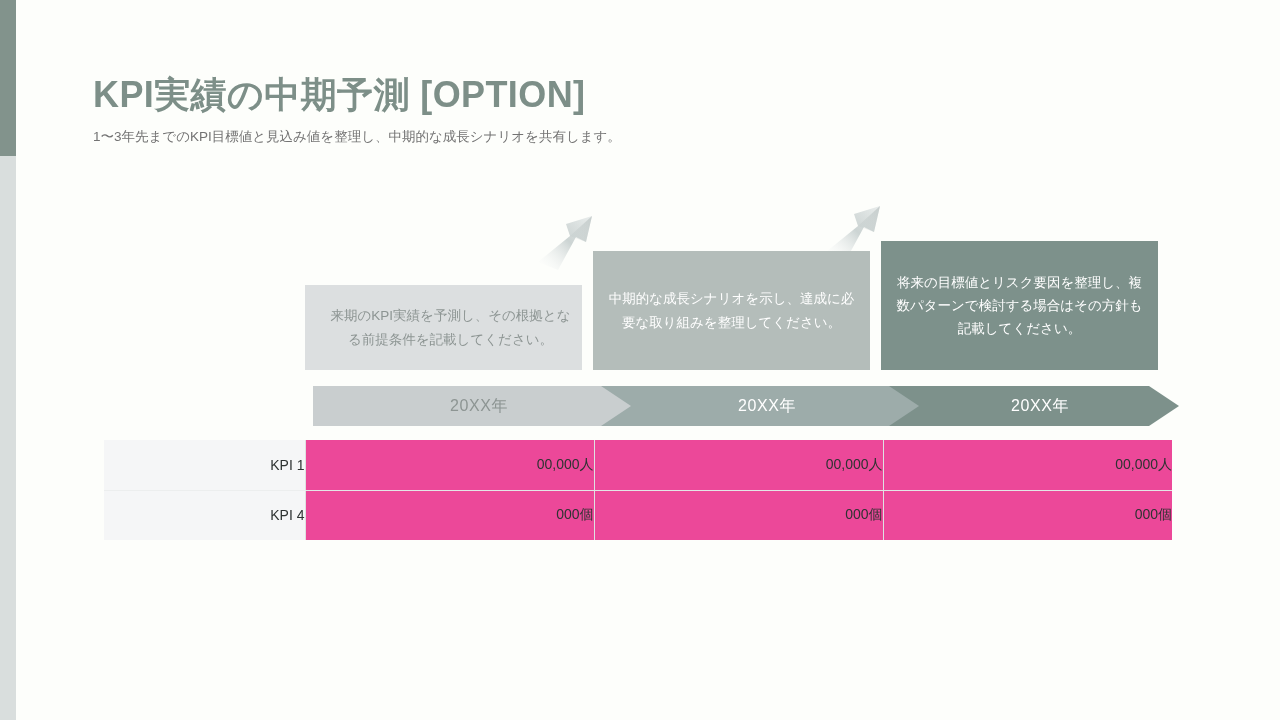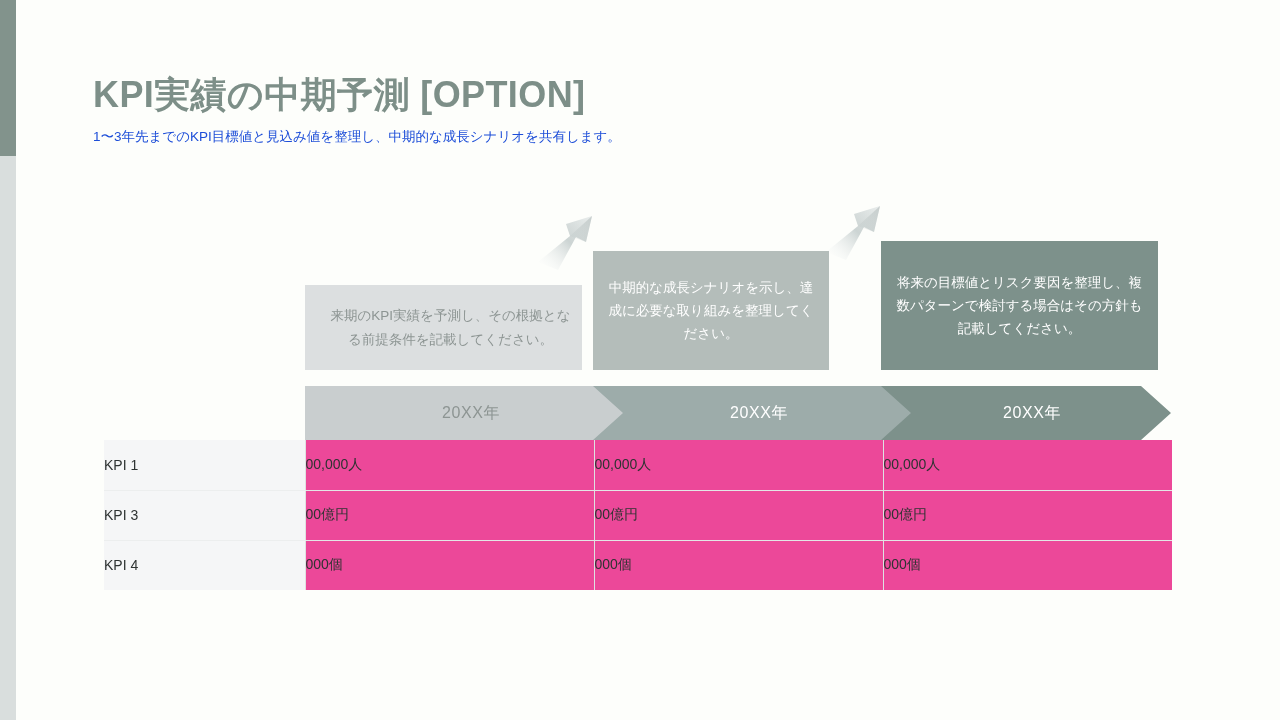--- a/index.html
+++ b/index.html
@@ -41,21 +41,21 @@
     font-size: 36px;
     font-weight: bold;
     color: #7d8f88;
     letter-spacing: 0.4px;
     line-height: 1.25;
     white-space: nowrap;
   }
   #page-subtitle {
     margin-top: 11px;
     font-size: 13.5px;
-    color: #1d4ed8;
+    color: #737373;
     line-height: 1.4;
     white-space: nowrap;
   }
 
   
   .note-box {
     position: absolute;
     display: flex;
     align-items: center;
     justify-content: center;
@@ -66,21 +66,21 @@
   }
   #note-box-1 {
     left: 305px; top: 285px;
     width: 277px; height: 85px;
     background: #dcdfe0;
     color: #8d9593;
     padding-left: 24px;
   }
   #note-box-2 {
     left: 593px; top: 251px;
-    width: 236px; height: 119px;
+    width: 277px; height: 119px;
     background: #b4bdba;
     color: #ffffff;
   }
   #note-box-3 {
     left: 881px; top: 241px;
     width: 277px; height: 129px;
     background: #7d918b;
     color: #ffffff;
   }
 
@@ -97,26 +97,27 @@
   #timeline-band {
     position: absolute;
     left: 305px;
     top: 386px;
     width: 866px;
     height: 42px;
   }
   .chev {
     position: absolute;
     top: 0;
-    height: 54px;
+    height: 40px;
     display: flex;
     align-items: center;
     justify-content: center;
     font-size: 16px;
     letter-spacing: 0.6px;
+    margin-left: 8px;
   }
   .chev-label { position: relative; left: 6px; }
   #chev-1 {
     left: 0; width: 320px;
     background: #c9cecf;
     color: #8d9593;
     clip-path: polygon(0 0, 290px 0, 320px 50%, 290px 100%, 0 100%);
   }
   #chev-2 {
     left: 288px; width: 320px;
@@ -137,21 +138,21 @@
     left: 104px;
     top: 440px;
     width: 1068px;
     border-collapse: collapse;
     table-layout: fixed;
   }
   #kpi-table td {
     height: 50px;
     font-size: 14px;
     color: #2e3332;
-    text-align: left;
+    text-align: right;
     vertical-align: middle;
     border-bottom: 1px solid #e3e6e6;
   }
   #kpi-table tr:last-child td { border-bottom: none; }
   #kpi-table td.kpi-label {
     width: 201px;
     background: #f5f6f7;
     border-bottom: 1px solid #eceeee;
     border-right: 1px solid #dfe2e2;
   }
@@ -218,25 +219,19 @@
 
 <table id="kpi-table">
   <tbody>
     <tr>
       <td class="kpi-label">KPI 1</td>
       <td class="kpi-value">00,000人</td>
       <td class="kpi-value">00,000人</td>
       <td class="kpi-value">00,000人</td>
     </tr>
     <tr>
-      <td class="kpi-label">KPI 3</td>
-      <td class="kpi-value">00億円</td>
-      <td class="kpi-value">00億円</td>
-      <td class="kpi-value">00億円</td>
-    </tr>
-    <tr>
       <td class="kpi-label">KPI 4</td>
       <td class="kpi-value">000個</td>
       <td class="kpi-value">000個</td>
       <td class="kpi-value">000個</td>
     </tr>
   </tbody>
 </table>
 
 </body></html>

